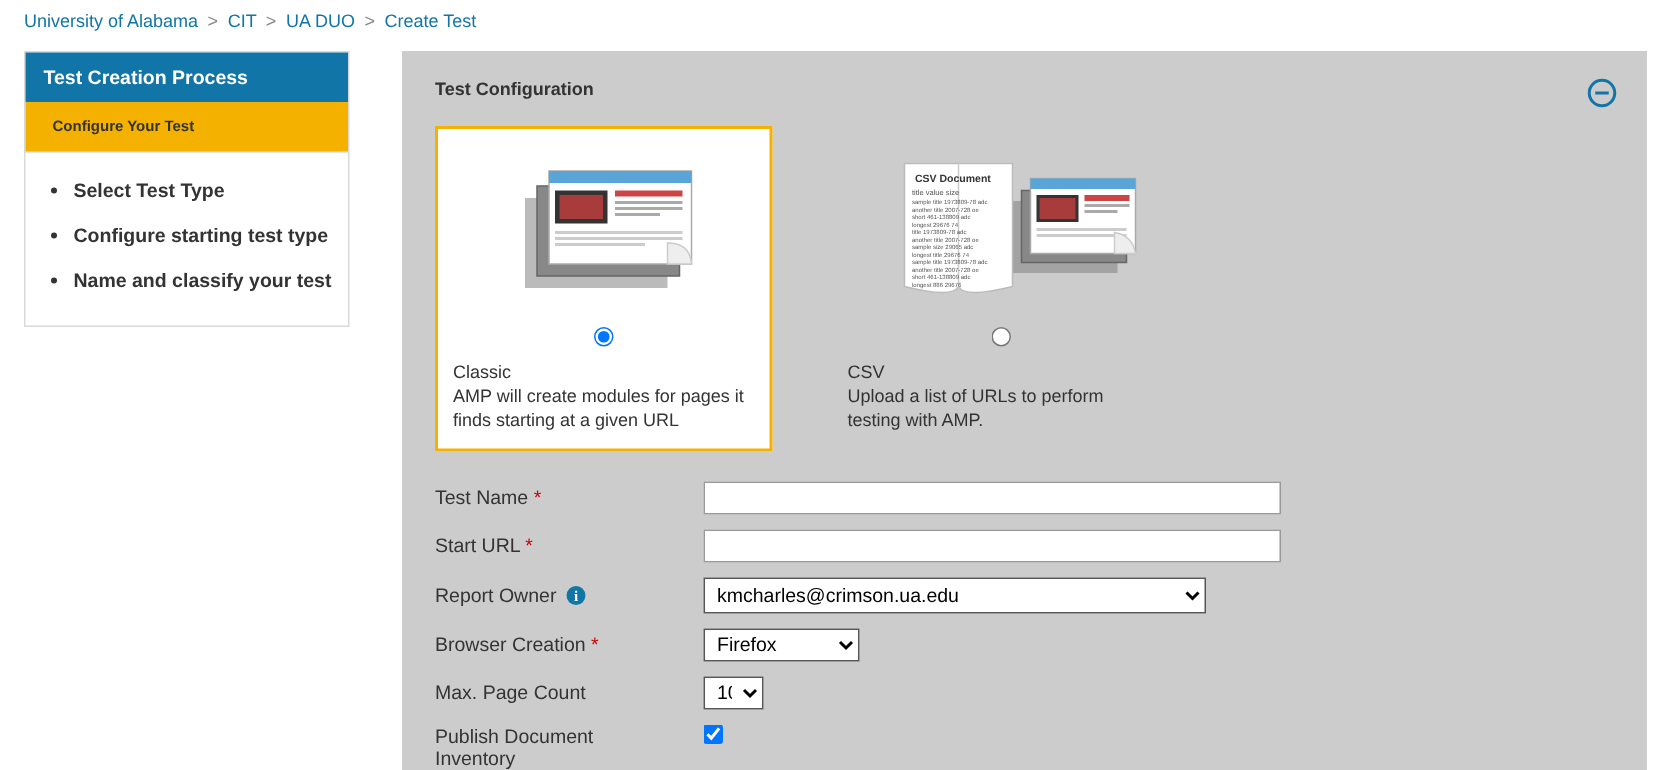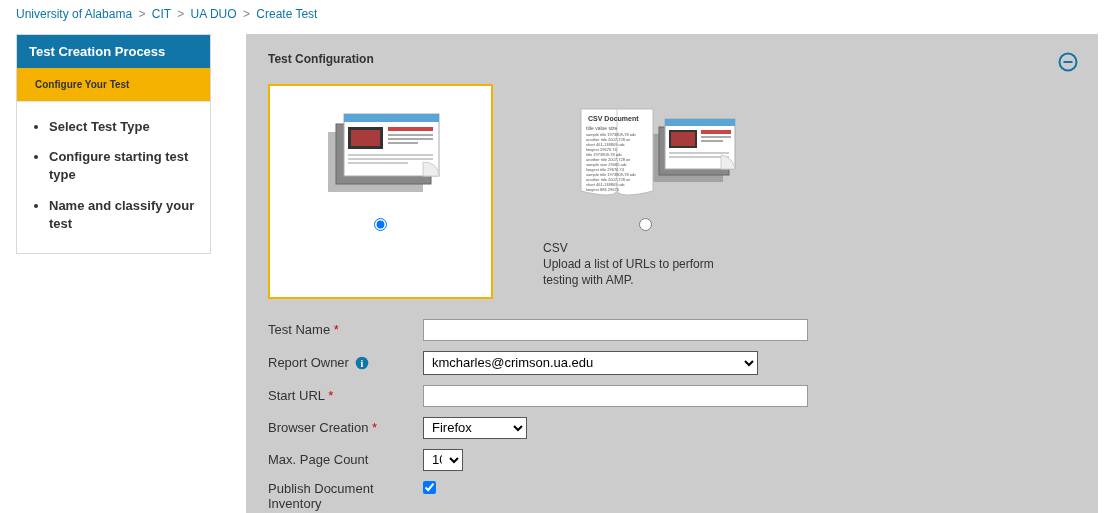--- a/index.html
+++ b/index.html
@@ -26,21 +26,21 @@
     .breadcrumb .current {
       color: #1175a8;
     }
     .layout {
       display: flex;
       padding: 6px 16px;
       gap: 35px;
       align-items: flex-start;
     }
     .sidebar {
-      width: 195px;
+      width: 217px;
       border: 1px solid #d9d9d9;
       background: #fff;
     }
     .sidebar-header {
       background: #1175a8;
       color: #fff;
       font-weight: 600;
       font-size: 13px;
       padding: 9px 12px;
     }
@@ -114,20 +114,21 @@
       color: #333;
       line-height: 1.35;
     }
     .card-label .card-title {
       display: block;
     }
     .form-row {
       display: flex;
       align-items: center;
       margin-bottom: 10px;
+      gap: 24px;
     }
     .form-row.top-align { align-items: flex-start; }
     .form-label {
       width: 155px;
       font-size: 13px;
       color: #333;
     }
     .req { color: #c00; }
     .info-icon {
       display: inline-flex;
@@ -223,20 +224,24 @@
             <rect x="80" y="40" width="30" height="2" fill="#aaa"></rect>
             <rect x="40" y="52" width="85" height="2" fill="#ccc"></rect>
             <rect x="40" y="56" width="85" height="2" fill="#ccc"></rect>
             <rect x="40" y="60" width="60" height="2" fill="#ccc"></rect>
             <path d="M 115 60 Q 130 60 131 74 L 115 74 Z" fill="#eee" stroke="#ccc"></path>
           </svg>
         </div>
         <div class="card-radio">
           <input type="radio" name="ttype" checked="" style="">
         </div>
+        <div class="card-label">
+          <span class="card-title">Classic</span>
+          <span>AMP will create modules for pages it finds starting at a given URL</span>
+        </div>
       </div>
 
       <div class="type-card">
         <div class="card-thumb">
           <svg viewBox="0 0 185 110" width="185" height="110">
 
             <rect x="100" y="35" width="70" height="48" fill="#555" opacity="0.35"></rect>
             <rect x="106" y="28" width="70" height="48" fill="#888" stroke="#666"></rect>
             <rect x="112" y="20" width="70" height="50" fill="#fff" stroke="#aaa"></rect>
             <rect x="112" y="20" width="70" height="7" fill="#5aa5d8"></rect>
@@ -279,42 +284,42 @@
 
     <div class="form-row">
       <div class="form-label">
         <span>Test Name</span> <span class="req">*</span>
       </div>
       <input type="text" class="text-input" value="" style="">
     </div>
 
     <div class="form-row">
       <div class="form-label">
+        <span>Start URL</span> <span class="req">*</span>
+      </div>
+      <input type="text" class="text-input" value="" style="">
+    </div>
+
+    <div class="form-row">
+      <div class="form-label">
         <span>Report Owner</span>
         <span class="info-icon">
           <svg width="14" height="14" viewBox="0 0 14 14">
             <circle cx="7" cy="7" r="6.3" fill="#1175a8"></circle>
             <text x="7" y="10.5" text-anchor="middle" font-size="10" font-weight="700" fill="#fff" font-family="Georgia,serif">i</text>
           </svg>
         </span>
       </div>
       <select class="select-wide">
         <option>kmcharles@crimson.ua.edu</option>
       </select>
     </div>
 
     <div class="form-row">
       <div class="form-label">
-        <span>Start URL</span> <span class="req">*</span>
-      </div>
-      <input type="text" class="text-input" value="" style="">
-    </div>
-
-    <div class="form-row">
-      <div class="form-label">
         <span>Browser Creation</span> <span class="req">*</span>
       </div>
       <select class="select-mid">
         <option>Firefox</option>
       </select>
     </div>
 
     <div class="form-row">
       <div class="form-label">
         <span>Max. Page Count</span>

